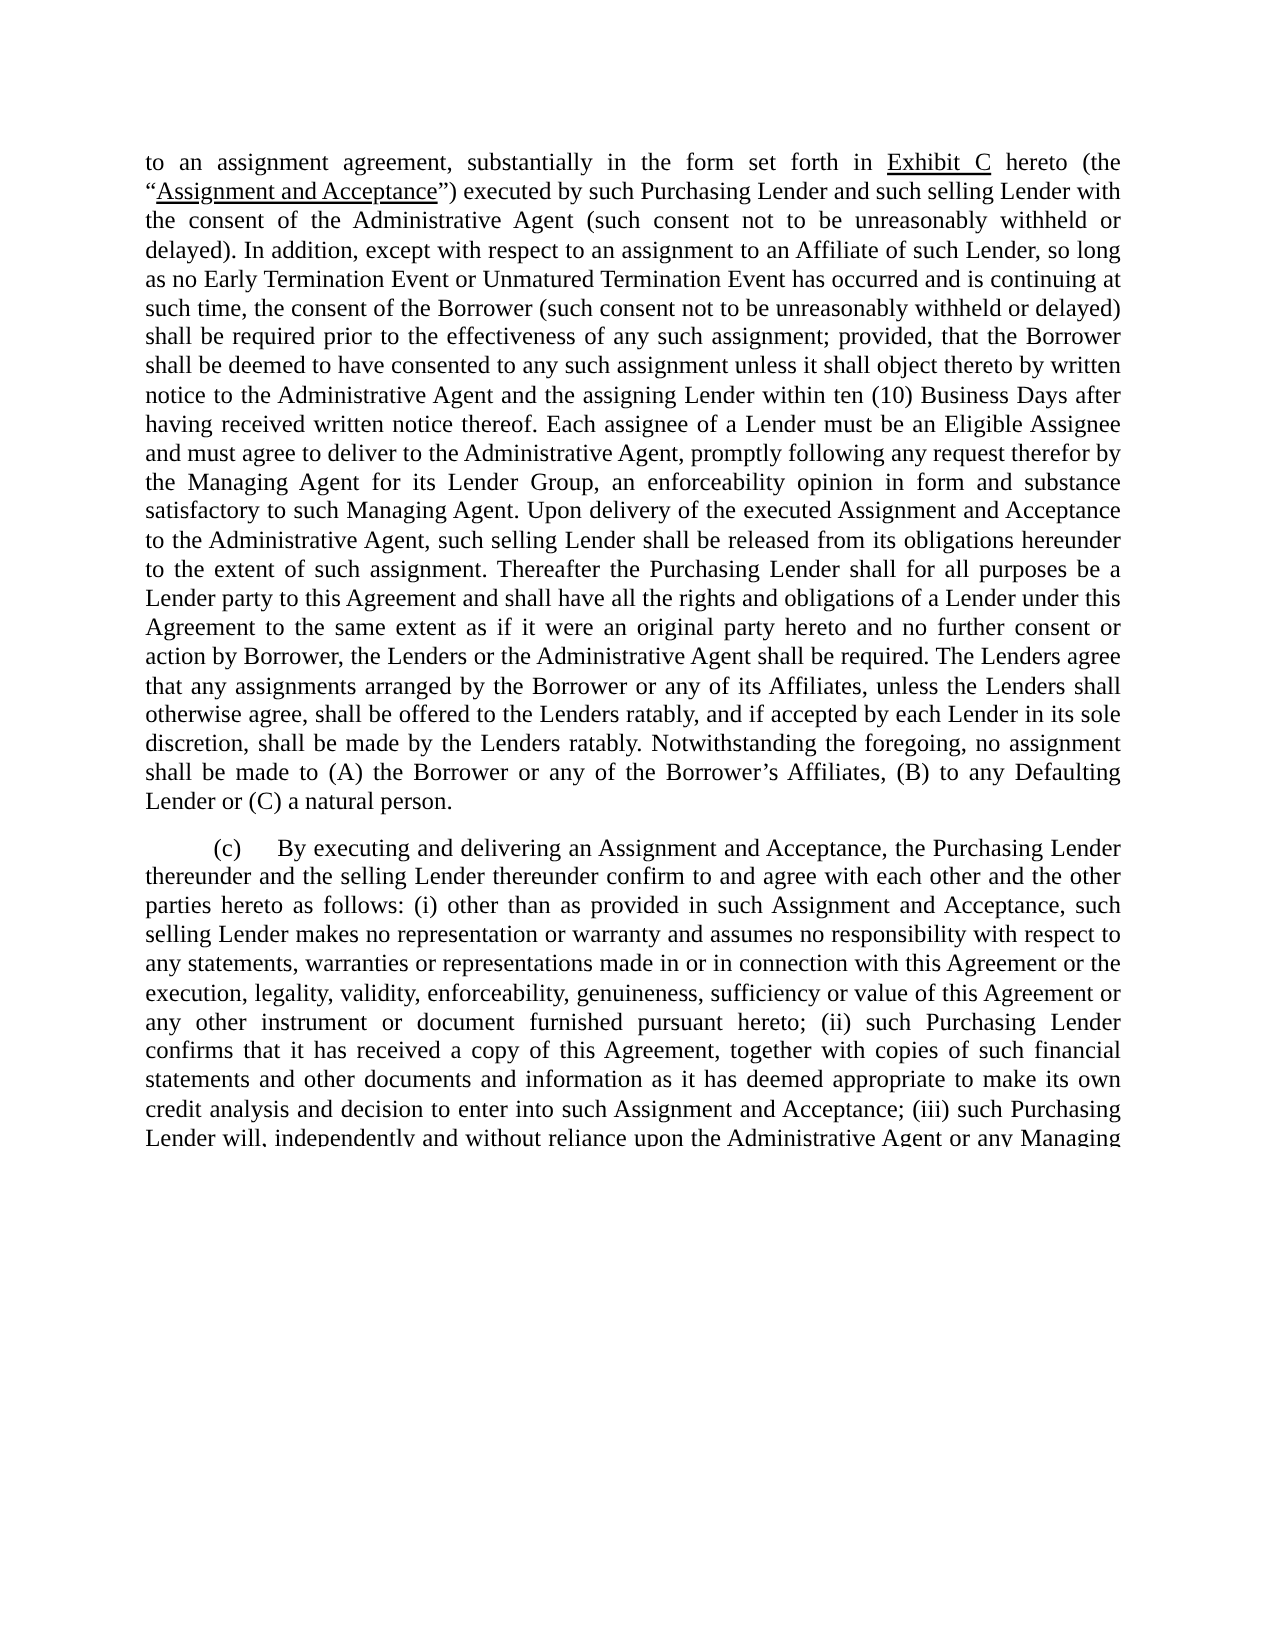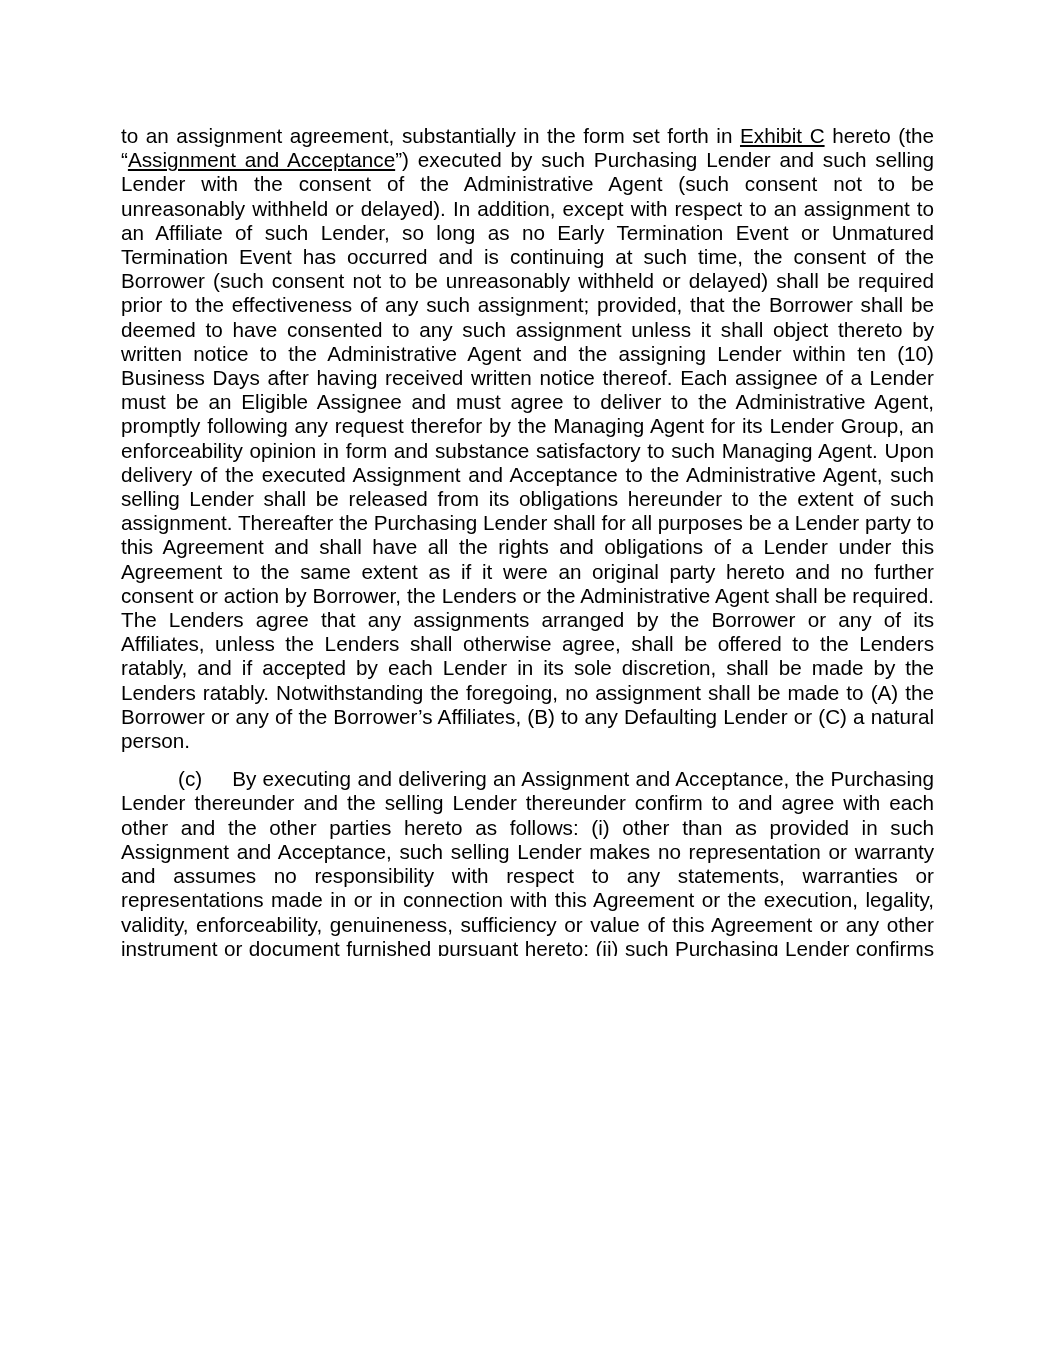--- a/index.html
+++ b/index.html
@@ -6,21 +6,21 @@
     margin: 0;
     padding: 0;
     background: #ffffff;
   }
   .page {
     position: relative;
     width: 1055px;
     height: 956px;
     background: #ffffff;
     color: #000000;
-    font-family: Liberation Sans, sans-serif;
+    font-family: Liberation Serif, serif;
     overflow: hidden;
   }
   .content {
     position: absolute;
     left: 121px;
     top: 124px;
     width: 813px;
     font-size: 20.7px;
     line-height: 24.2px;
     text-align: justify;

